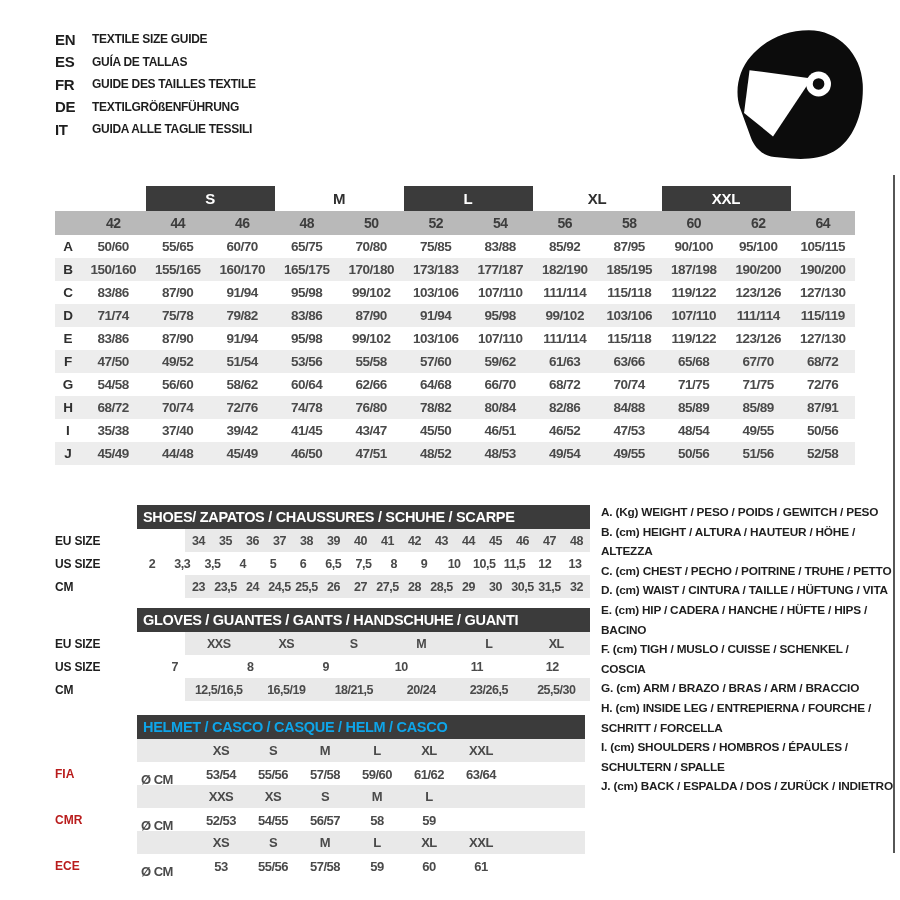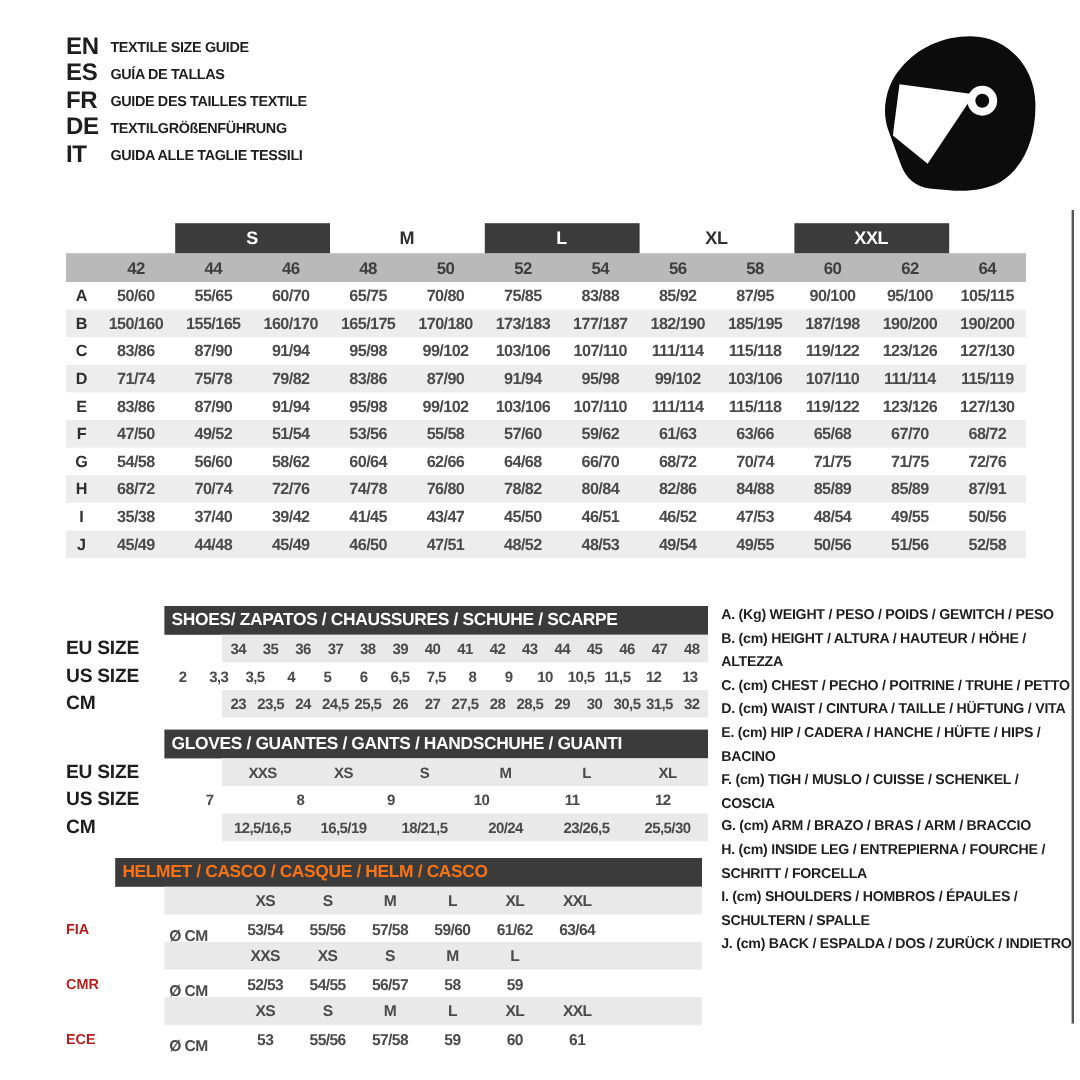--- a/index.html
+++ b/index.html
@@ -5,21 +5,21 @@
   * { box-sizing: border-box; }
   html,body { margin:0; padding:0; }
   body {
     width:900px; height:900px; position:relative; overflow:hidden;
     background:#ffffff; color:#1e1e1e;
     font-family:"Liberation Sans", sans-serif;
   }
   
   .langs { position:absolute; left:55px; top:28px; }
   .lang-row { display:flex; height:22.5px; align-items:center; }
-  .lang-code { width:37px; font-weight:700; font-size:20px; letter-spacing:-0.3px; }
+  .lang-code { width:37px; font-weight:700; font-size:15px; letter-spacing:-0.3px; }
   .lang-label { font-weight:700; font-size:12px; letter-spacing:-0.3px; }
   
   .helmet-icon { position:absolute; left:733px; top:24px; width:138px; height:142px; }
   
   .main-table { position:absolute; left:55px; top:186px; width:800px; font-weight:700; }
   .mt-groups, .mt-band, .mt-row { display:grid; grid-template-columns:26px repeat(12,1fr); }
   .mt-groups { height:25px; }
   .grp { display:flex; align-items:center; justify-content:center; font-size:15px; letter-spacing:-0.3px; color:#2f2f2f; }
   .grp.dark { background:#3b3b3b; color:#fff; }
   .mt-band { height:24px; background:#b9b9b9; }
@@ -27,27 +27,27 @@
   .mt-row { height:23px; }
   .mt-row.shaded { background:#ededed; }
   .cell { display:flex; align-items:center; justify-content:center; font-size:13.5px; letter-spacing:-0.5px; color:#4a4a4a; white-space:nowrap; }
   .row-label { color:#2f2f2f; letter-spacing:0; }
   
   .sub-table { position:absolute; left:55px; width:535px; font-weight:700; }
   #shoes { top:505px; } #gloves { top:608px; }
   .st-title { margin-left:82px; height:24px; background:#3b3b3b; color:#fff; font-size:14.5px;
               display:flex; align-items:center; padding-left:6px; letter-spacing:-0.3px; white-space:nowrap; }
   .st-row { display:flex; height:23px; }
-  .st-label { width:82px; display:flex; align-items:center; font-size:16px; letter-spacing:-0.2px; color:#1e1e1e; }
+  .st-label { width:82px; display:flex; align-items:center; font-size:12px; letter-spacing:-0.2px; color:#1e1e1e; }
   .st-strip { flex:1; display:grid; }
   .st-strip.shaded { background:#e9e9e9;margin-left:48px; }
   .st-strip .cell { font-size:12.5px; }
   
   .helmet-table { position:absolute; left:55px; top:715px; width:530px; font-weight:700; }
-  .ht-title { margin-left:41px; height:24px; background:#3b3b3b; color:#f97316; font-size:14.5px;
+  .ht-title { margin-left:82px; height:24px; background:#3b3b3b; color:#0ea5e9; font-size:14.5px;
               display:flex; align-items:center; padding-left:6px; letter-spacing:-0.3px; white-space:nowrap; }
   .ht-row { display:flex; height:23px; }
   .ht-label { width:82px; display:flex; align-items:center; font-size:12px; color:#b91c1c; }
   .ht-strip { flex:1; display:grid; grid-template-columns:58px repeat(6,52px) 1fr; }
   .ht-strip.shaded { background:#e9e9e9; }
   .ht-strip .cell { font-size:13px; }
   .ht-unit { justify-content:flex-start; padding-left:4px;margin-top:10px; }
   
   .legend { position:absolute; left:601px; top:503px; width:292px; }
   .legend-item { font-weight:700; font-size:11.8px; line-height:19.6px; letter-spacing:-0.2px; color:#1e1e1e; }

